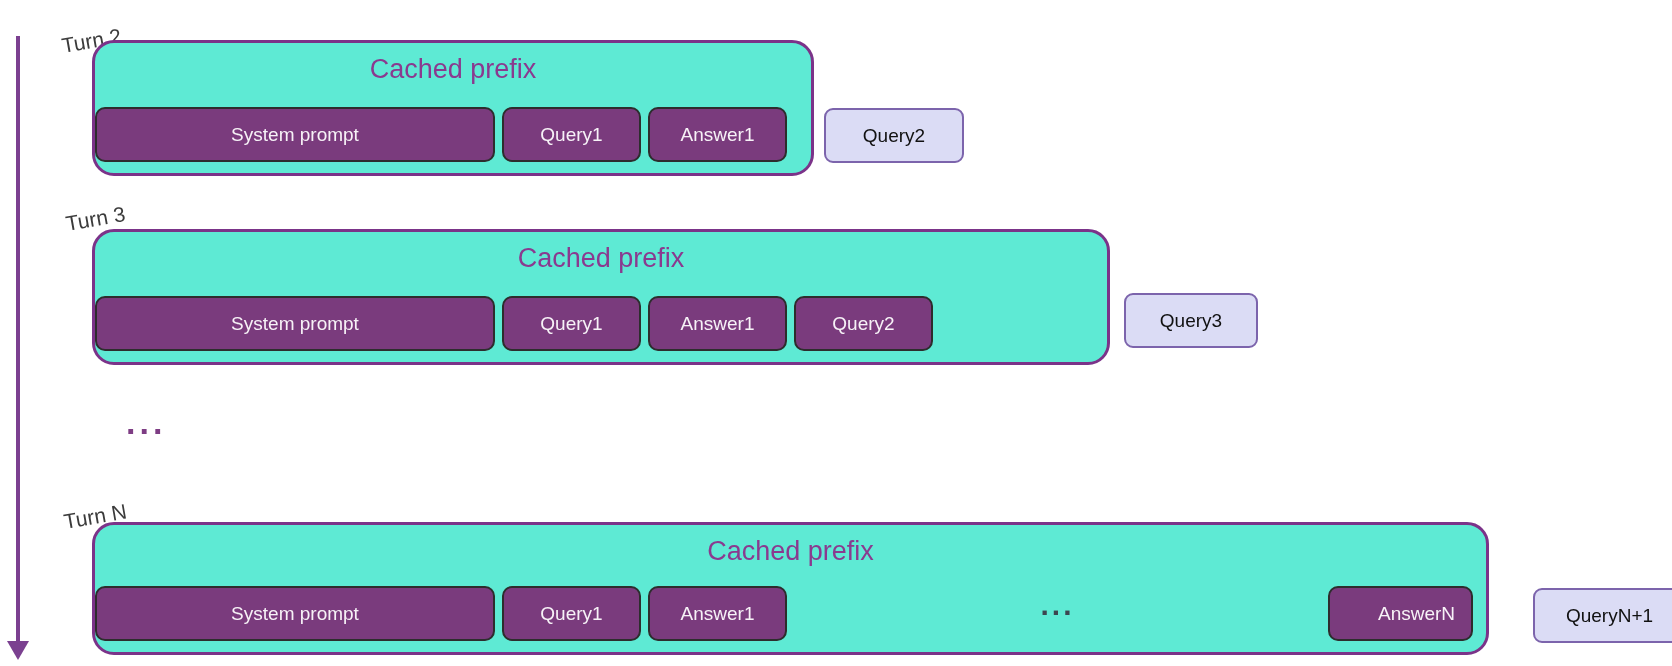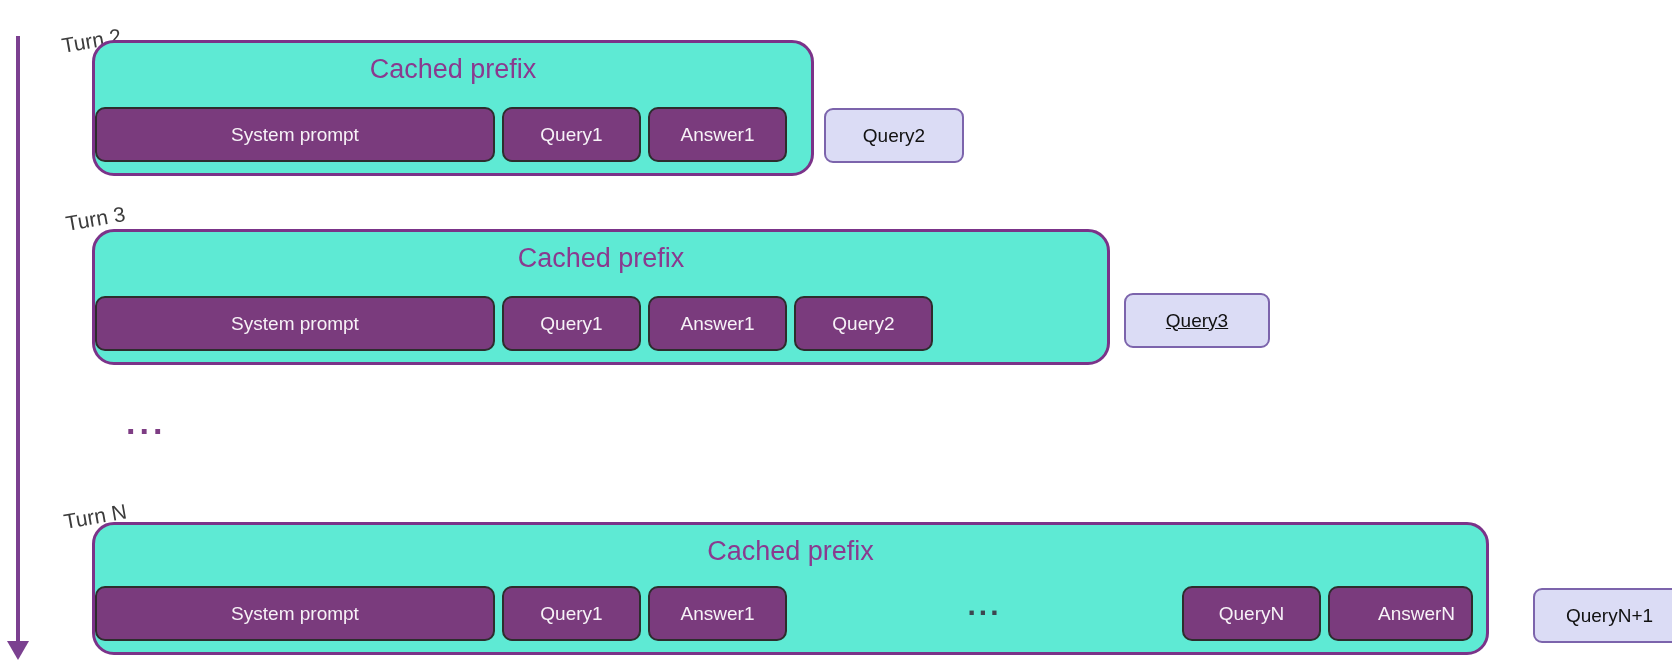--- a/index.html
+++ b/index.html
@@ -64,21 +64,21 @@
   .rows-ellipsis{
     position:absolute;left:126px;top:403px;color:var(--purple-ellipsis);
     font-size:34px;font-weight:bold;letter-spacing:4px;
   }
   
   .lbl-1{left:64px;top:34px;}
   .frame-1{left:92px;top:40px;width:716px;height:130px;}
   .new-1{left:824px;top:108px;width:140px;}
   .lbl-2{left:68px;top:212px;}
   .frame-2{left:92px;top:229px;width:1012px;height:130px;}
-  .new-2{left:1124px;top:293px;width:146px;text-decoration:underline;}
+  .new-2{left:1124px;top:293px;width:134px;}
   .lbl-3{left:66px;top:510px;}
   .frame-3{left:92px;top:522px;width:1391px;height:127px;}
   .new-3{left:1509px;top:588px;width:153px;margin-left:24px;}
 </style>
 </head>
 <body>
 
 <div class="canvas">
 
   <div class="arrow-line"></div>
@@ -112,19 +112,18 @@
   <div class="turn-label lbl-3">Turn N</div>
   <div class="cache-frame frame-3">
     <div class="cache-title">Cached prefix</div>
     <div class="tokens">
       <div class="token dark t-sys">System prompt</div>
       <div class="token dark">Query1</div>
       <div class="token dark">Answer1</div>
       <div class="inner-gap">
           <span>...</span>
         </div>
-      <div class="token dark">QueryN</div>
       <div class="token dark t-wide">AnswerN</div>
     </div>
   </div>
   <div class="token light new-3">QueryN+1</div>
 
 </div>
 
 </body></html>

